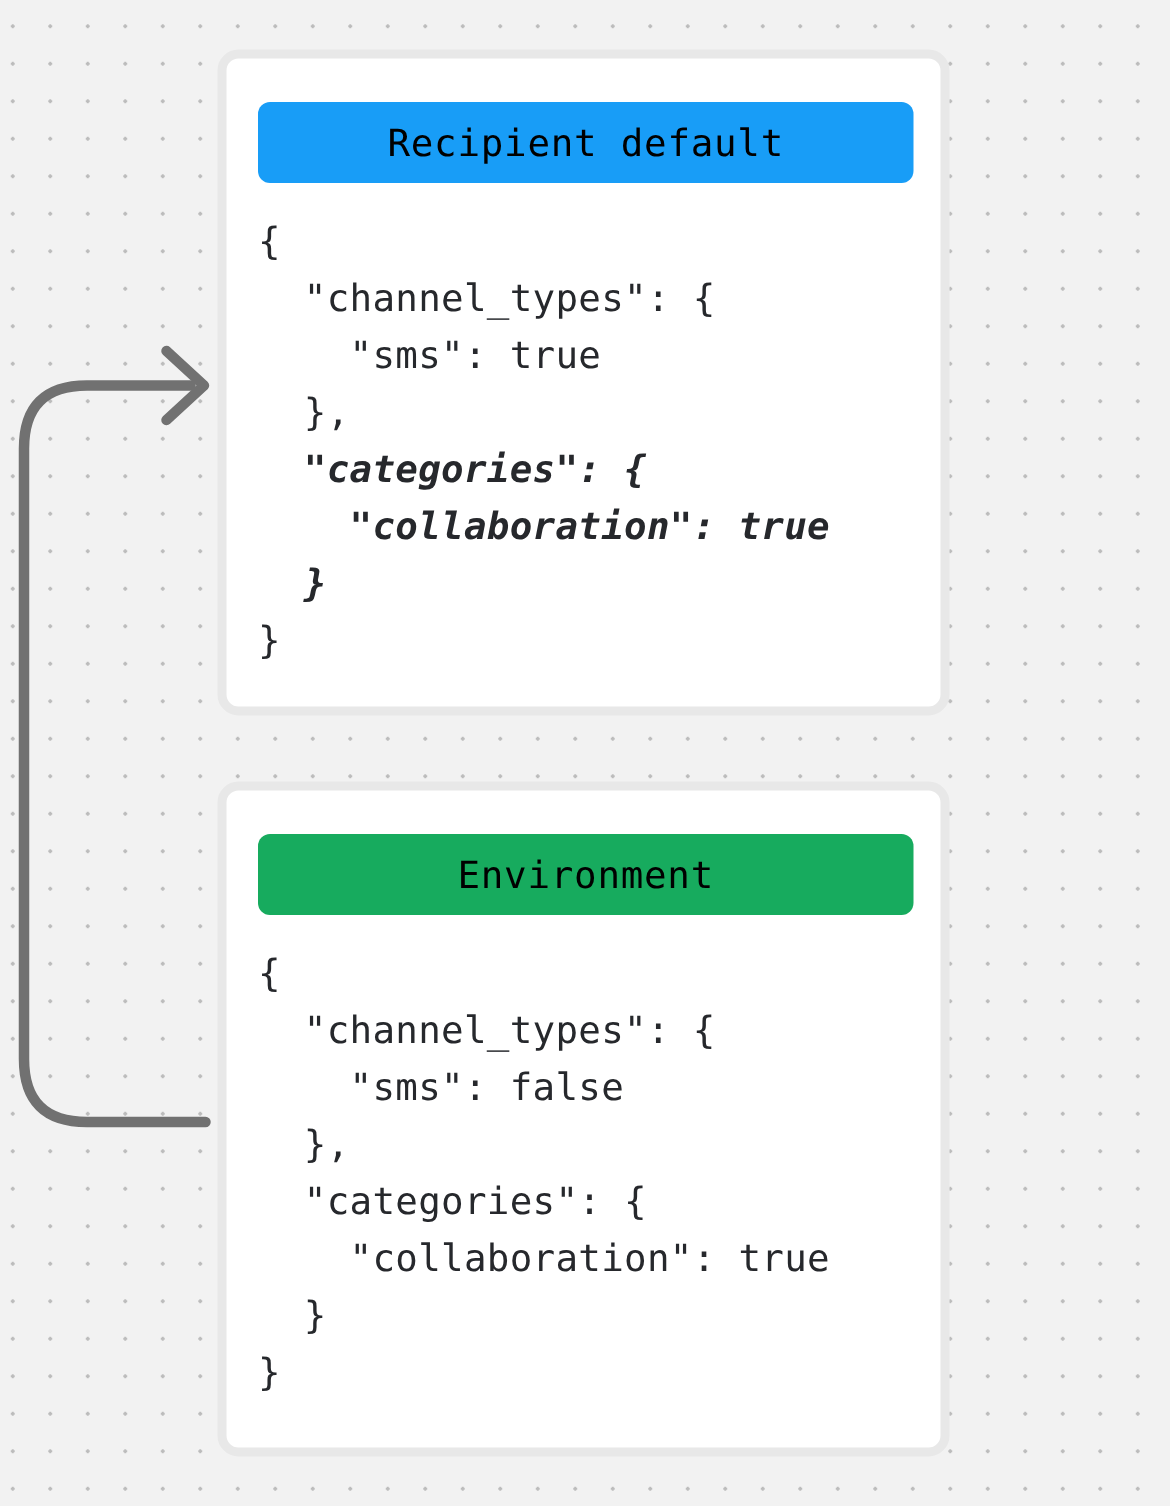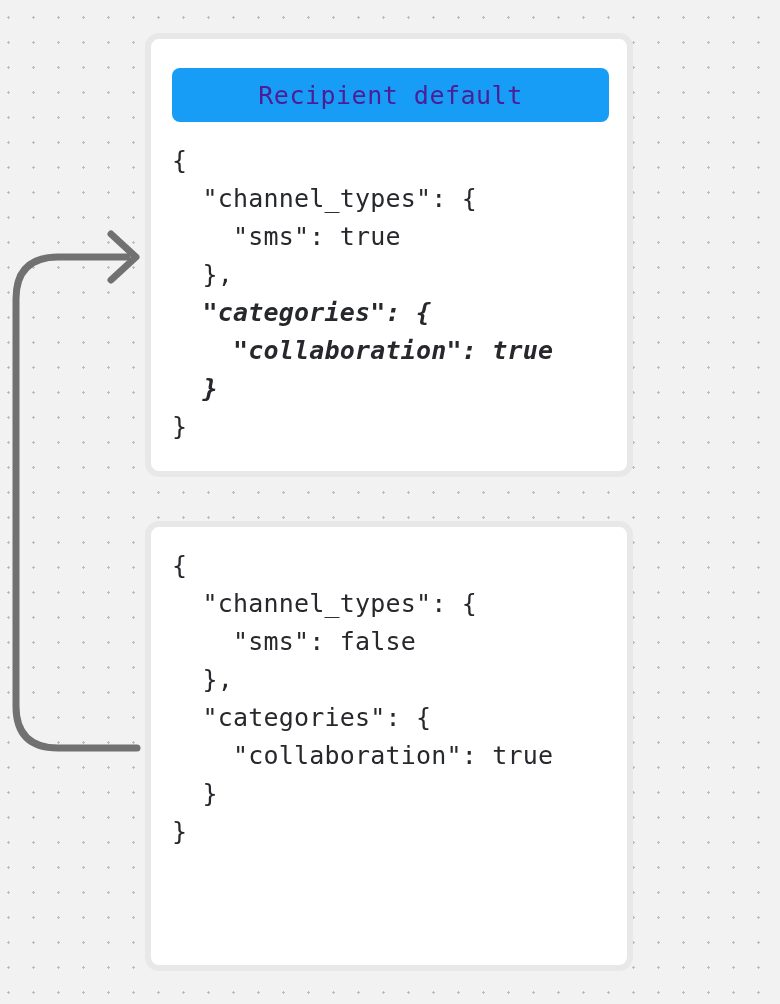--- a/index.html
+++ b/index.html
@@ -45,21 +45,21 @@
     height: 450px;
   }
 
   .card-header {
     margin: 29px 18px 0 21px;
     height: 54px;
     border-radius: 8px;
     display: flex;
     align-items: center;
     justify-content: center;
-    color: #4c1d95;
+    color: #000000;
     font-size: 25px;
     line-height: 1;
     letter-spacing: 0.5px;
   }
   .header-blue  { background: #189df7; }
   .header-green { background: #17ab5e; }
 
   .code-block {
     margin: 20px 10px 0 21px;
     color: #26282c;
@@ -96,20 +96,23 @@
     <div class="code-line">    "sms": true</div>
     <div class="code-line">  },</div>
     <div class="code-line italic">  "categories": {</div>
     <div class="code-line italic">    "collaboration": true</div>
     <div class="code-line italic">  }</div>
     <div class="code-line">}</div>
   </div>
 </div>
 
 <div class="card card-environment">
+  <div class="card-header header-green">
+    <span>Environment</span>
+  </div>
   <div class="code-block">
     <div class="code-line">{</div>
     <div class="code-line">  "channel_types": {</div>
     <div class="code-line">    "sms": false</div>
     <div class="code-line">  },</div>
     <div class="code-line">  "categories": {</div>
     <div class="code-line">    "collaboration": true</div>
     <div class="code-line">  }</div>
     <div class="code-line">}</div>
   </div>

